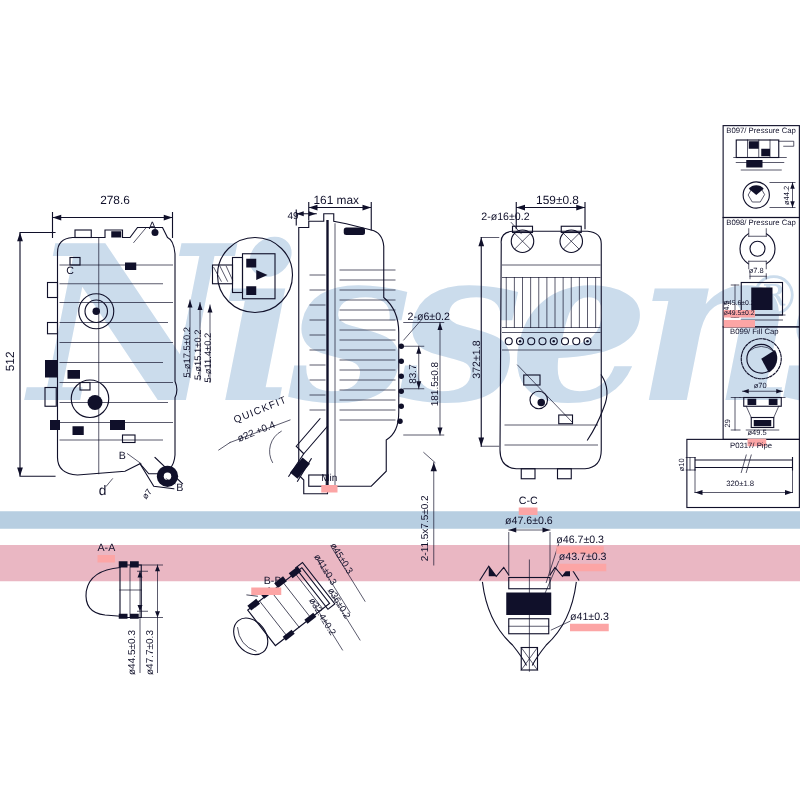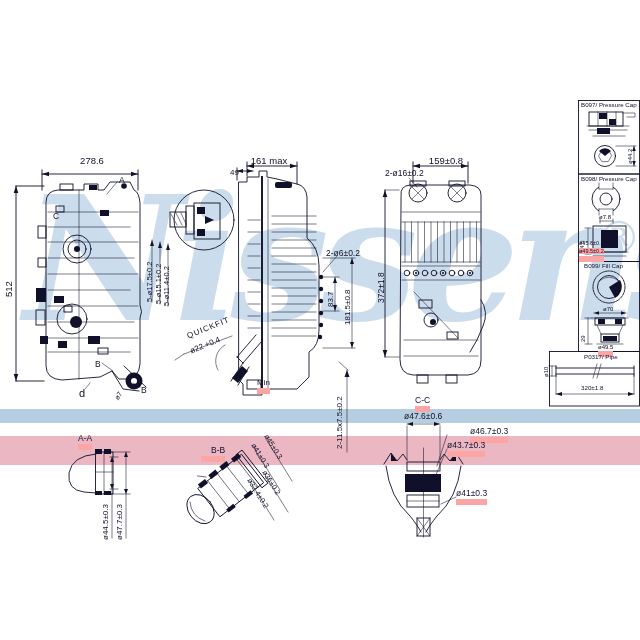--- a/index.html
+++ b/index.html
@@ -292,29 +292,29 @@
   <div class="lbl u" style="left:257px;top:379px;font-size:8px;">Min</div>
   <div class="lbl v" style="left:336px;top:449px;font-size:8px;">2-11.5x7.5±0.2</div>
 
   <div class="lbl" style="left:385px;top:169px;">2-ø16±0.2</div>
   <div class="lbl big ctr" style="left:420px;top:156px;width:52px;">159±0.8</div>
 
   <div class="lbl u" style="left:78px;top:434px;">A-A</div>
   <div class="lbl v" style="left:102px;top:540px;font-size:8px;">ø44.5±0.3</div>
   <div class="lbl v" style="left:116px;top:540px;font-size:8px;">ø47.7±0.3</div>
 
-  <div class="lbl u" style="left:201px;top:446px;padding-left:10px;">B-B</div>
+  <div class="lbl u" style="left:201px;top:460px;padding-left:10px;">B-B</div>
   <div class="lbl r58" style="left:269px;top:433px;">ø45±0.3</div>
   <div class="lbl r58" style="left:256px;top:442px;">ø41±0.3</div>
   <div class="lbl r58" style="left:267px;top:469px;">ø36±0.2</div>
   <div class="lbl r58" style="left:252px;top:477px;">ø32.4±0.2</div>
 
   <div class="lbl u" style="left:415px;top:396px;text-align:center;">C-C</div>
   <div class="lbl" style="left:404px;top:412px;">ø47.6±0.6</div>
-  <div class="lbl u" style="left:470px;top:427px;">ø46.7±0.3</div>
+  <div class="lbl u" style="left:445px;top:427px;">ø46.7±0.3</div>
   <div class="lbl u" style="left:447px;top:441px;">ø43.7±0.3</div>
   <div class="lbl u" style="left:456px;top:489px;">ø41±0.3</div>
 
   <div class="lbl tiny" style="left:581px;top:102px;">B097/ Pressure Cap</div>
   <div class="lbl v" style="left:627px;top:164px;font-size:6px;">ø44.2</div>
 
   <div class="lbl tiny" style="left:581px;top:176px;">B098/ Pressure Cap</div>
   <div class="lbl" style="left:599px;top:214px;font-size:6px;">ø7.8</div>
   <div class="lbl v" style="left:579px;top:252px;font-size:6px;">14.5</div>
   <div class="lbl micro u" style="left:579px;top:241px;">ø45.6±0.2</div>

